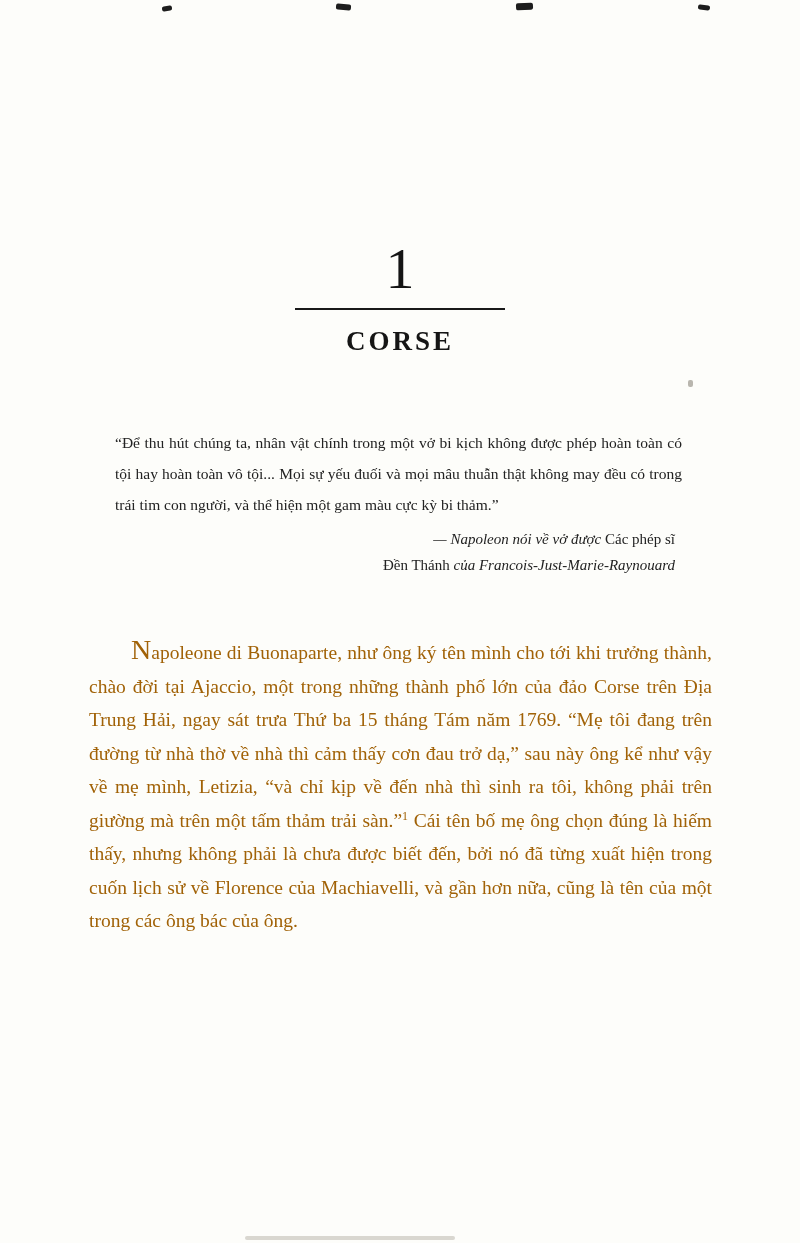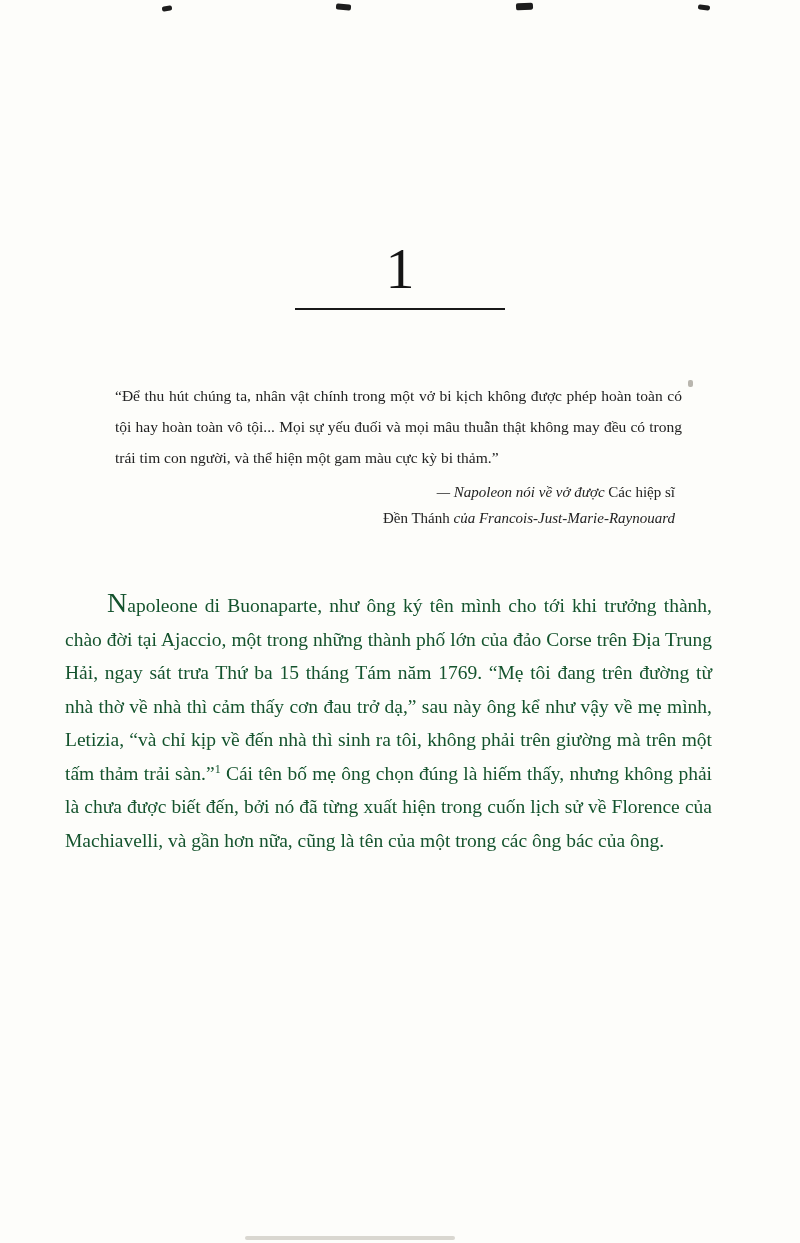--- a/index.html
+++ b/index.html
@@ -64,26 +64,26 @@
     margin: 6px 125px 0 115px;
     text-align: right;
     font-size: 15px;
     line-height: 26px;
     font-style: italic;
     color: #222;
   }
   .attribution .roman { font-style: normal; }
 
   .body-paragraph {
-    margin: 58px 88px 0 65px;
+    margin: 58px 88px 0 89px;
     font-size: 19.5px;
     line-height: 33.5px;
     text-align: justify;
     text-indent: 42px;
-    color: #14532d;
+    color: #a16207;
   }
   .body-paragraph .initial-cap {
     font-size: 28px;
     line-height: 1;
   }
   .body-paragraph sup {
     font-size: 12px;
     line-height: 0;
   }
 </style>
@@ -96,25 +96,26 @@
   <span class="speck s2"></span>
   <span class="speck s3"></span>
   <span class="speck s4"></span>
   <span class="speck s5"></span>
   <span class="smudge"></span>
 
   <div class="chapter-number">1</div>
 
   <hr class="chapter-rule">
 
+  <div class="chapter-title">CORSE</div>
 
   <p class="quote-block quote-1">“Để thu hút chúng ta, nhân vật chính trong một vở bi kịch không được phép hoàn toàn có tội hay hoàn toàn vô tội... Mọi sự yếu đuối và mọi mâu thuẫn thật không may đều có trong trái tim con người, và thể hiện một gam màu cực kỳ bi thảm.”</p>
 
   <div class="attribution">
-    <span>— Napoleon nói về vở được </span><span class="roman">Các hiệp sĩ</span><br>
+    <span>— Napoleon nói về vở được </span><span class="roman">Các phép sĩ</span><br>
     <span class="roman">Đền Thánh </span><span>của Francois-Just-Marie-Raynouard</span>
   </div>
 
 
 
   <p class="body-paragraph">
     <span class="initial-cap">N</span><span>apoleone di Buonaparte, như ông ký tên mình cho tới khi trưởng thành, chào đời tại Ajaccio, một trong những thành phố lớn của đảo Corse trên Địa Trung Hải, ngay sát trưa Thứ ba 15 tháng Tám năm 1769. “Mẹ tôi đang trên đường từ nhà thờ về nhà thì cảm thấy cơn đau trở dạ,” sau này ông kể như vậy về mẹ mình, Letizia, “và chỉ kịp về đến nhà thì sinh ra tôi, không phải trên giường mà trên một tấm thảm trải sàn.”</span><sup>1</sup><span> Cái tên bố mẹ ông chọn đúng là hiếm thấy, nhưng không phải là chưa được biết đến, bởi nó đã từng xuất hiện trong cuốn lịch sử về Florence của Machiavelli, và gần hơn nữa, cũng là tên của một trong các ông bác của ông.</span>
   </p>
 
 </div>

